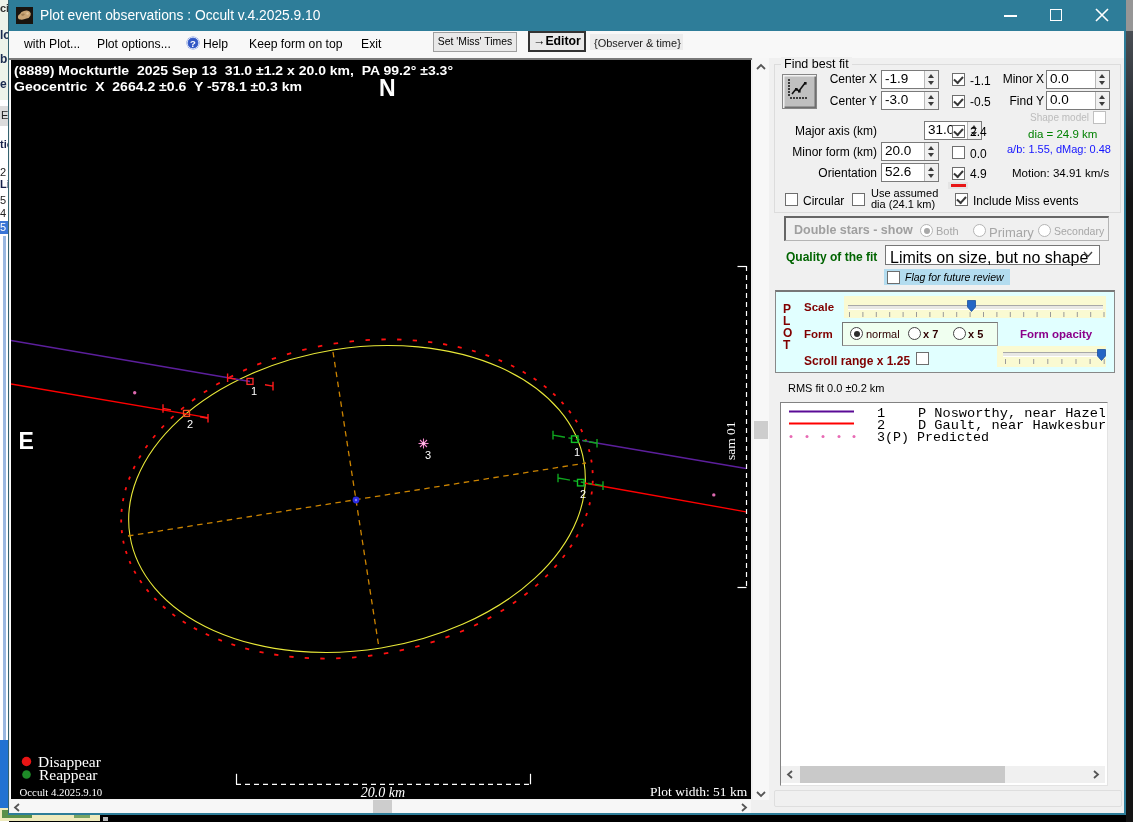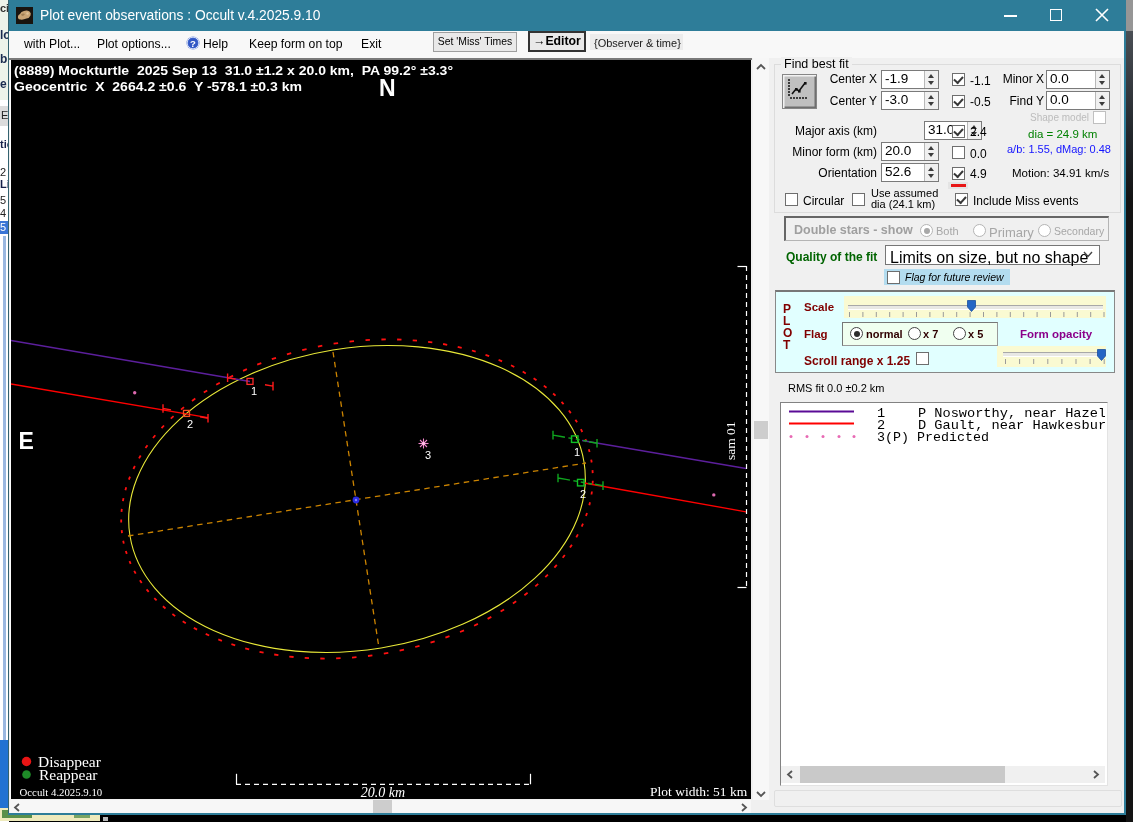--- a/index.html
+++ b/index.html
@@ -329,24 +329,24 @@
 <div class="abs" style="left:844px;top:296px;width:262px;height:22px;background:#fafad2"></div>
 <div class="abs" style="left:848px;top:304.5px;width:255px;height:3px;background:#e8e8e4;border-top:1px solid #a8a8a8;border-bottom:1px solid #fff"></div>
 <svg class="abs" style="left:849px;top:312px" width="256" height="6">
  <g stroke="#9a9a9a" stroke-width="1">
  <path d="M0.5,0 v5 M13.9,0 v5 M27.3,0 v5 M40.7,0 v5 M54.1,0 v5 M67.5,0 v5 M80.9,0 v5 M94.3,0 v5 M107.7,0 v5 M121.1,0 v5 M134.5,0 v5 M147.9,0 v5 M161.3,0 v5 M174.7,0 v5 M188.1,0 v5 M201.5,0 v5 M214.9,0 v5 M228.3,0 v5 M241.7,0 v5 M255,0 v5"></path>
     </g>
   </svg>
 <svg class="abs" style="left:967px;top:300px" width="9" height="12">
     <path d="M0.5,0.5 h8 v6.5 l-4,4.5 l-4,-4.5 z" fill="#2465c5" stroke="#1b4f9e" stroke-width="0.8"></path>
   </svg>
-<div class="abs mar" style="left:804px;top:328px;font-size:11.5px">Flag</div>
+<div class="abs mar" style="left:804px;top:328px;font-size:11.5px">Form</div>
 <div class="abs" style="left:842px;top:322px;width:154px;height:22px;background:#f0fff0;border:1px solid #999;border-top-color:#777;border-left-color:#777"></div>
 <div class="rad sel" style="left:850px;top:327px;border-color:#444"></div>
-<div class="abs" style="left:866px;top:328px;font-size:11px;font-weight:bold;color:#2e0000">normal</div>
+<div class="abs" style="left:866px;top:328px;font-size:11px;font-weight:normal;color:#2e0000">normal</div>
 <div class="rad" style="left:908px;top:327px;border-color:#444"></div>
 <div class="abs" style="left:923px;top:328px;font-size:11px;font-weight:bold;color:#2e0000">x 7</div>
 <div class="rad" style="left:953px;top:327px;border-color:#444"></div>
 <div class="abs" style="left:968px;top:328px;font-size:11px;font-weight:bold;color:#2e0000">x 5</div>
 <div class="abs" style="left:1020px;top:328px;font-size:11.5px;font-weight:bold;color:#8a008a">Form opacity</div>
 <div class="abs" style="left:997px;top:346px;width:109px;height:21px;background:#fafad2"></div>
 <div class="abs" style="left:1003px;top:351.5px;width:100px;height:3px;background:#e8e8e4;border-top:1px solid #a8a8a8;border-bottom:1px solid #fff"></div>
 <svg class="abs" style="left:1005px;top:359px" width="100" height="6">
  <g stroke="#9a9a9a" stroke-width="1">
       <path d="M0.5,0 v5 M14.6,0 v5 M28.7,0 v5 M42.8,0 v5 M56.9,0 v5 M71,0 v5 M85.1,0 v5 M99.2,0 v5"></path>

